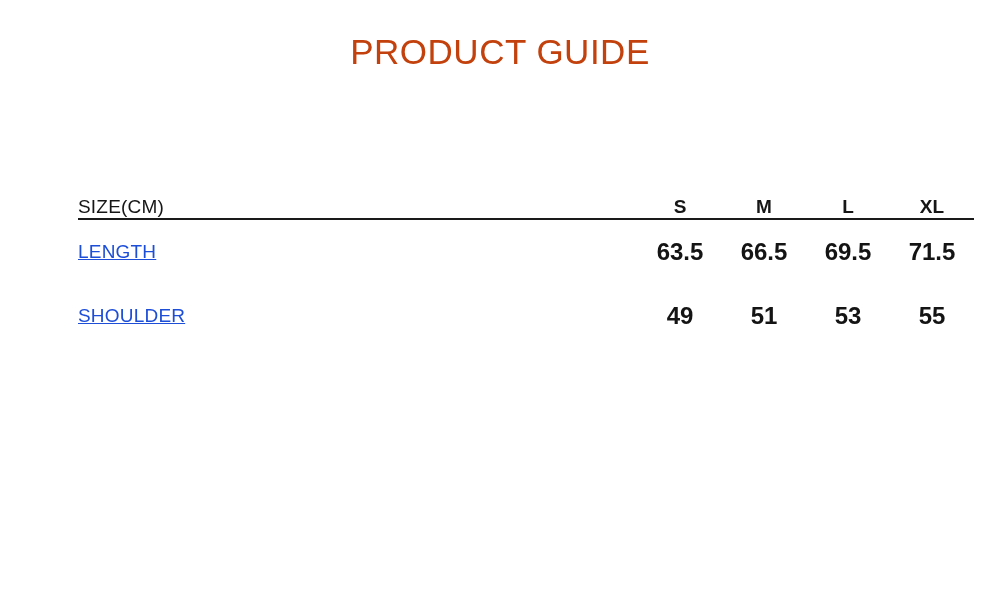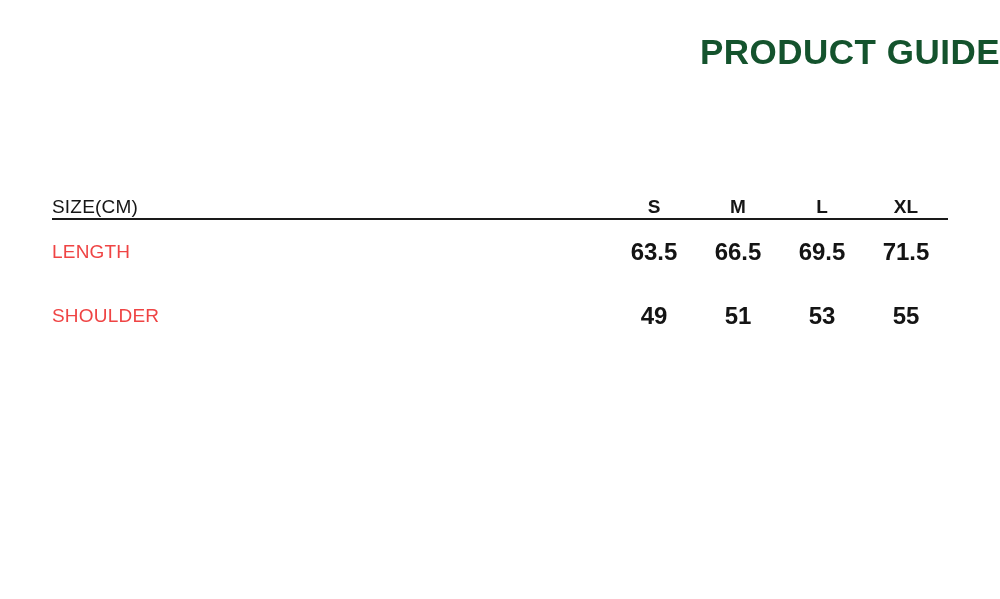--- a/index.html
+++ b/index.html
@@ -18,36 +18,37 @@
     position: relative;
     width: 1000px;
     height: 599px;
     box-sizing: border-box;
   }
   .title {
     position: absolute;
     top: 32px;
     left: 0;
     width: 1000px;
-    text-align: right;
+    text-align: center;
     font-size: 35px;
-    font-weight: bold;
+    font-weight: normal;
     letter-spacing: 0.5px;
-    color: #14532d;
+    color: #c2410c;
   }
   .table-wrap {
     position: absolute;
     top: 196px;
     left: 52px;
     width: 896px;
   }
   table.size-table {
     width: 100%;
     border-collapse: collapse;
     table-layout: fixed;
+    margin-left: 26px;
   }
   table.size-table th,
   table.size-table td {
     padding: 0;
     font-weight: normal;
   }
   .head-row th {
     font-size: 19px;
     color: #161616;
     padding-bottom: 16px;
@@ -71,21 +72,22 @@
     padding: 0;
   }
   .body-row td {
     height: 64px;
     vertical-align: middle;
   }
   .body-row td.label-col {
     text-align: left;
     font-size: 19px;
     letter-spacing: 0.2px;
-    color: #ef4444;
+    color: #1d4ed8;
+    text-decoration: underline;
   }
   .body-row td.val-col {
     text-align: center;
     font-size: 24px;
     font-weight: bold;
     color: #141414;
   }
   col.label-col-w { width: 560px; }
   col.size-col-w  { width: 84px; }
 </style>

